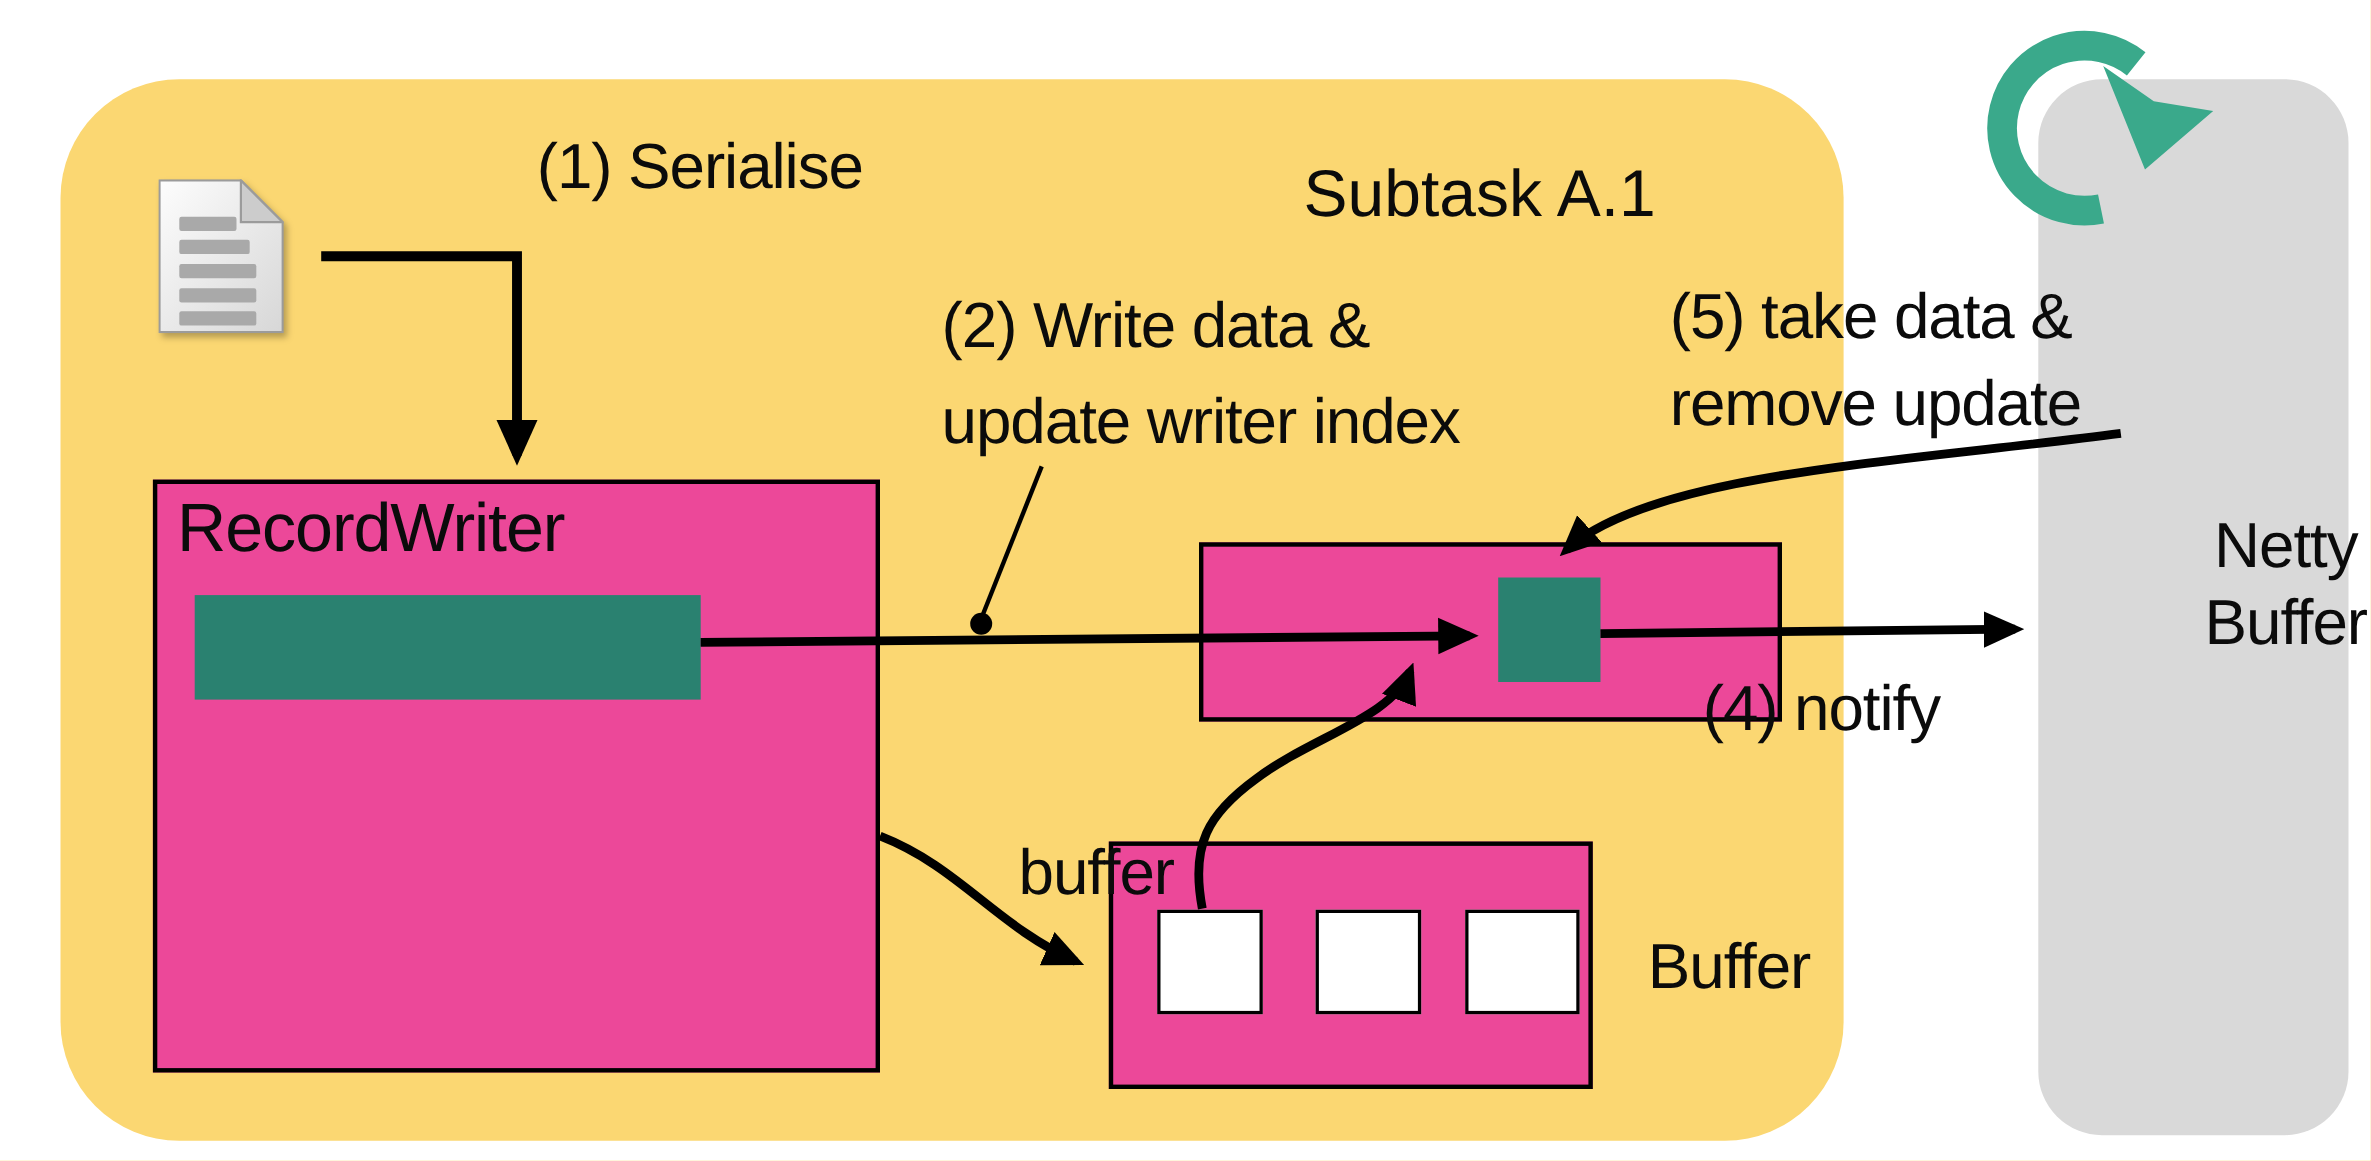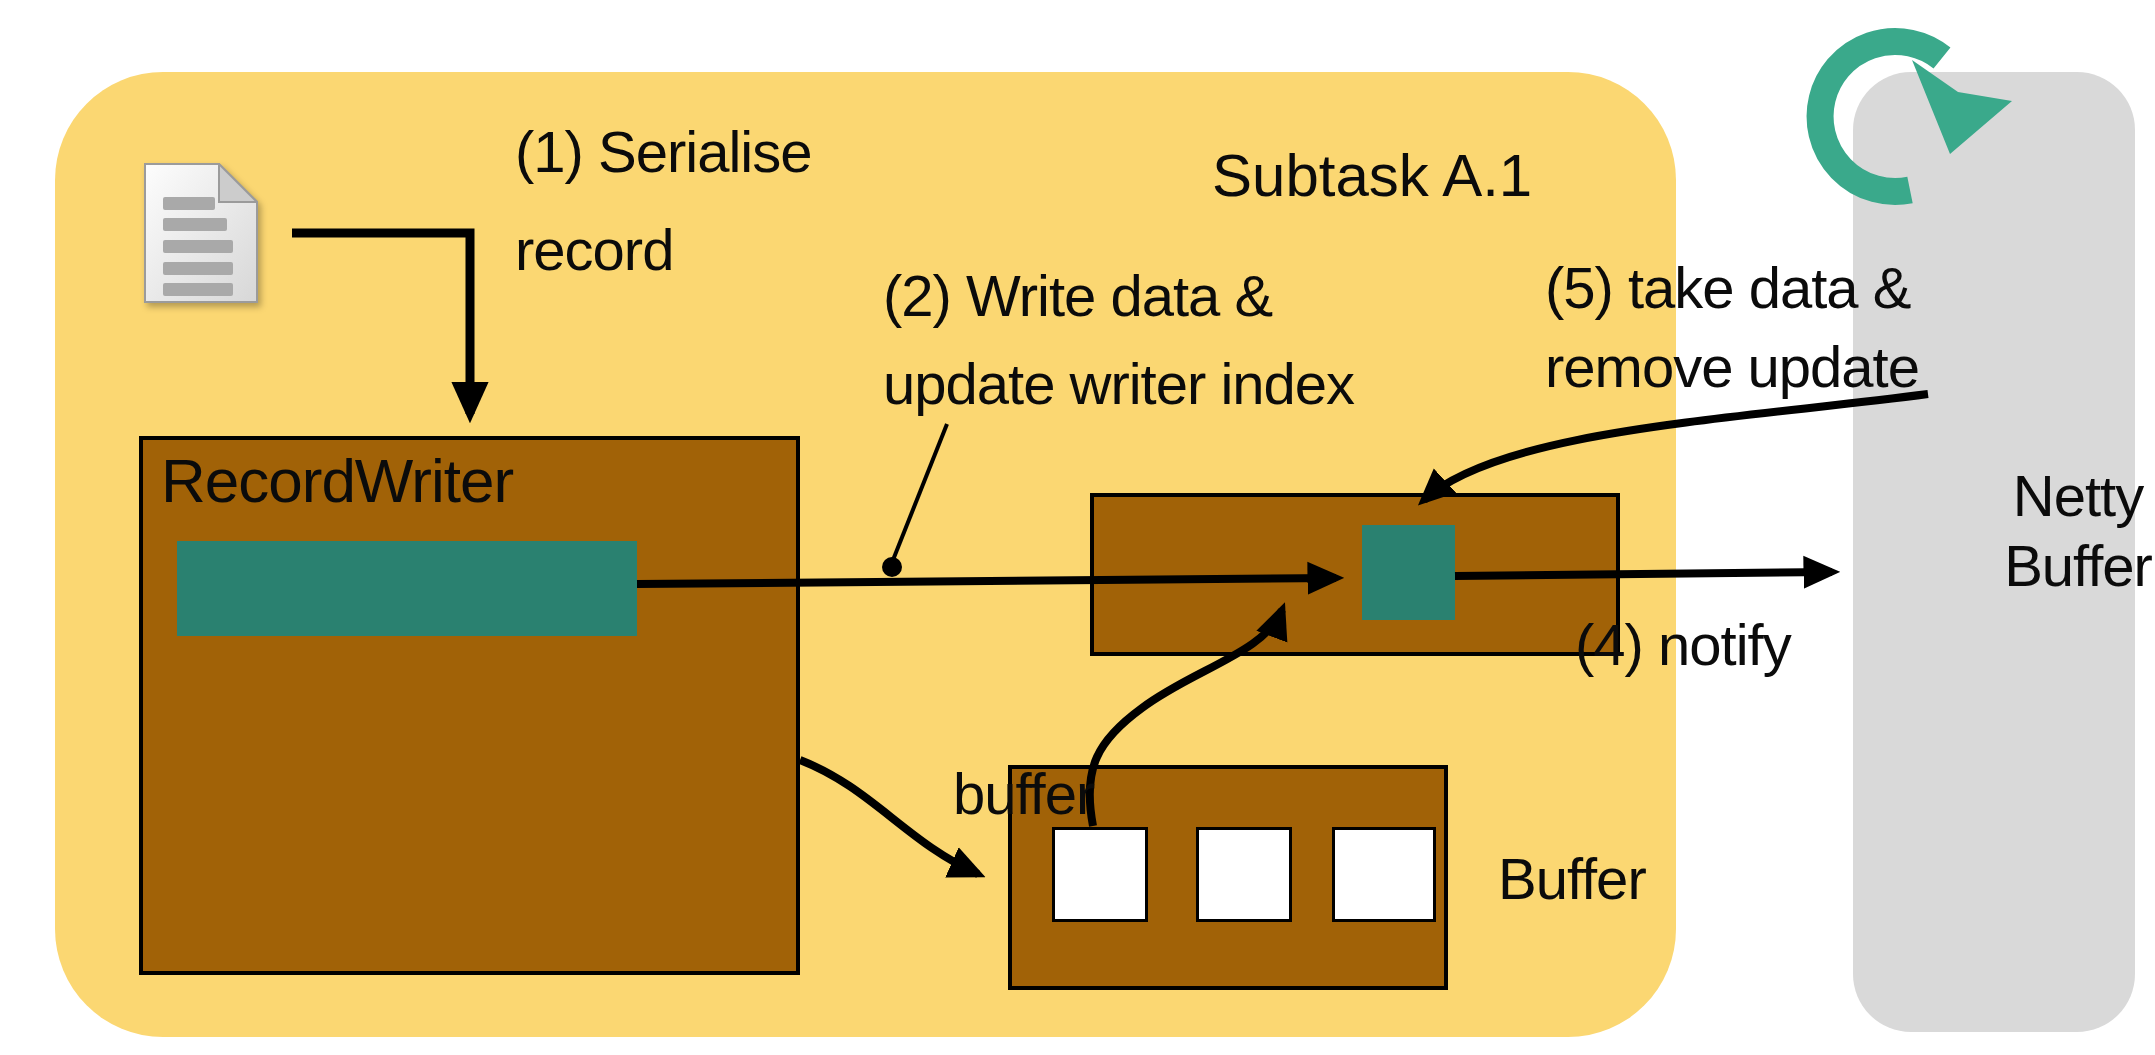--- a/index.html
+++ b/index.html
@@ -6,33 +6,33 @@
   #stage{position:relative;width:2155px;height:1055px;overflow:hidden;
          font-family:"Liberation Sans", sans-serif;color:#0b0b0b;}
 
   
   .subtask-bg{position:absolute;left:55px;top:72px;width:1621px;height:965px;
               background:var(--yellow);border-radius:108px;}
   .netty-bg{position:absolute;left:1853px;top:72px;width:282px;height:960px;
             background:var(--gray);border-radius:58px;}
 
   
-  .box{position:absolute;background:#a16207;border:4px solid #000;box-sizing:border-box;}
+  .box{position:absolute;background:#ec4899;border:4px solid #000;box-sizing:border-box;}
   .rw-box{left:139px;top:436px;width:661px;height:539px;}
   .queue-box{left:1090px;top:493px;width:530px;height:163px;}
   .pool-box{left:1008px;top:765px;width:440px;height:225px;}
 
   
   .teal-bar{position:absolute;left:177px;top:541px;width:460px;height:95px;background:var(--teal);}
   .teal-square{position:absolute;left:1362px;top:525px;width:93px;height:95px;background:var(--teal);}
   .slot{position:absolute;top:58px;width:96px;height:95px;background:#fff;border:3px solid #000;box-sizing:border-box;}
   .s0{left:40px}.s1{left:184px}.s2{left:320px;width:104px}
 
   
-  .lbl{position:absolute;white-space:nowrap;font-size:58px;line-height:80px;letter-spacing:-1px;margin-left:27px;}
+  .lbl{position:absolute;white-space:nowrap;font-size:58px;line-height:80px;letter-spacing:-1px;}
   .title{font-size:60px;line-height:80px;letter-spacing:0;}
   .rw-lbl{position:absolute;left:18px;top:6px;font-size:62px;line-height:70px;letter-spacing:-1px;white-space:nowrap;}
   .netty-lbl{position:absolute;left:1948px;top:461px;width:260px;text-align:center;
              font-size:58px;line-height:70px;letter-spacing:-1px;}
   .pool-lbl{position:absolute;left:1498px;top:834px;font-size:58px;line-height:90px;letter-spacing:-1px;white-space:nowrap;}
 
   
   .layer{position:absolute;left:0;top:0;width:2155px;height:1055px;pointer-events:none;}
   .cyc{stroke:var(--teal-arrow);stroke-width:27;fill:none;}
   .cych{fill:var(--teal-arrow);}
@@ -99,21 +99,20 @@
     <path d="M800,760 C872,788 906,842 978,874" fill="none" stroke="#000" stroke-width="8" marker-end="url(#ah)"></path>
 
     <path d="M1093,826 C1082,768 1098,740 1142,708 C1192,670 1266,652 1282,610" fill="none" stroke="#000" stroke-width="8" marker-end="url(#ah)"></path>
 
     <path d="M1928,394 C1730,420 1500,430 1424,500" fill="none" stroke="#000" stroke-width="8" marker-end="url(#ah)"></path>
   </svg>
 
   <div class="lbl title" style="left:1185px;top:136px">Subtask A.1</div>
 
   <div class="lbl" style="left:488px;top:112px">(1) Serialise</div>
-  <div class="lbl" style="left:488px;top:210px">record</div>
 
   <div class="lbl" style="left:856px;top:256px">(2) Write data &amp;</div>
   <div class="lbl" style="left:856px;top:344px">update writer index</div>
 
   <div class="lbl" style="left:926px;top:754px">buffer</div>
 
   <div class="lbl" style="left:1548px;top:605px">(4) notify</div>
 
   <div class="lbl" style="left:1518px;top:248px">(5) take data &amp;</div>
   <div class="lbl" style="left:1518px;top:327px">remove update</div>

